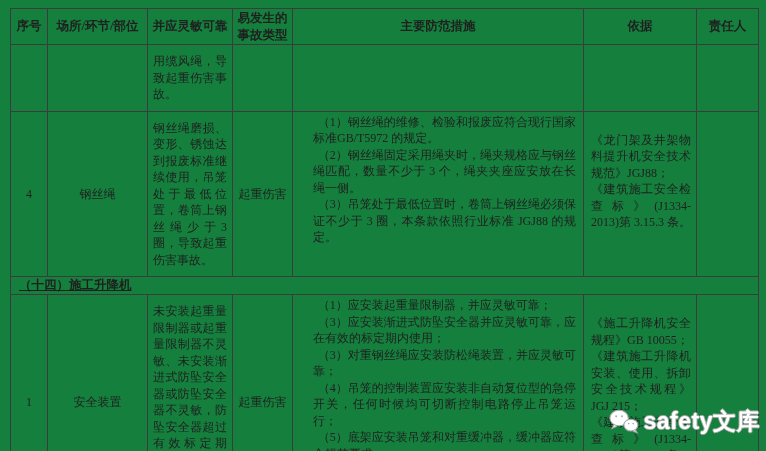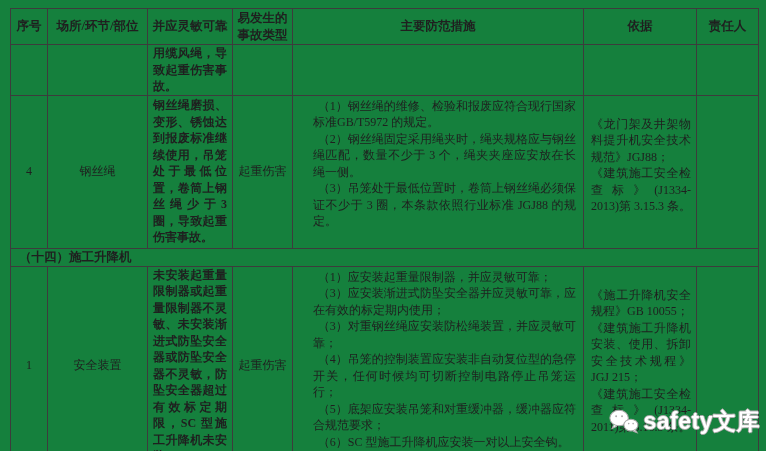--- a/index.html
+++ b/index.html
@@ -34,41 +34,40 @@
   .hazard-table thead th {
     font-weight: bold;
     text-align: center;
     padding: 1px 1px;
     height: 33px;
     font-size: 12.5px;
   }
   .c  { text-align: center; }
   .top { vertical-align: top; }
   td.hazard-cell {
-    padding: 0 5px;
+    padding: 8px 5px;
     text-align: justify;
     text-align-last: left;
-    font-weight: bold;
   }
   td.measures-cell {
     padding: 2px 7px 2px 20px;
     vertical-align: top;
     text-align: justify;
     text-align-last: left;
   }
   td.measures-cell p { text-indent: 0.4em; }
   td.basis-cell {
     padding: 20px 5px 2px 7px;
     vertical-align: top;
     text-align: justify;
     text-align-last: left;
   }
   tr.row-cont  { height: 49px; }
   tr.row-four  { height: 153px; }
-  tr.row-sect  { height: 18px; }
+  tr.row-sect  { height: 18px; text-decoration: underline; }
   tr.row-one   { height: 182px; }
   tr.row-sect td {
     font-weight: bold;
     text-align: left;
     padding: 0 0 0 8px;
     font-size: 12.5px;
   }
   .watermark {
     position: absolute;
     left: 608px; top: 399px;

